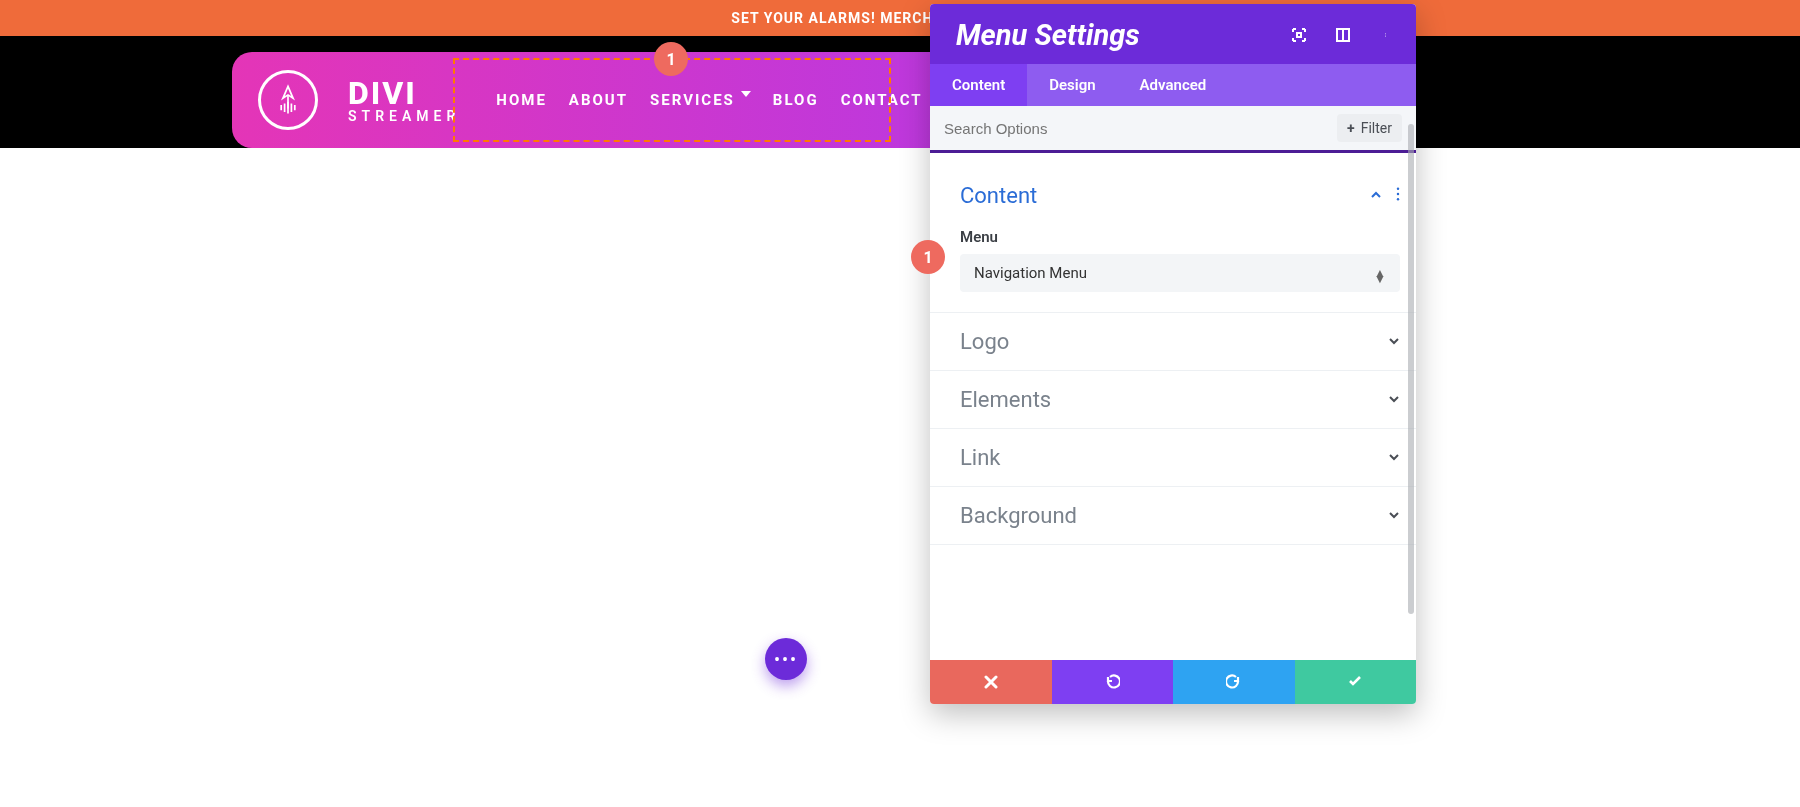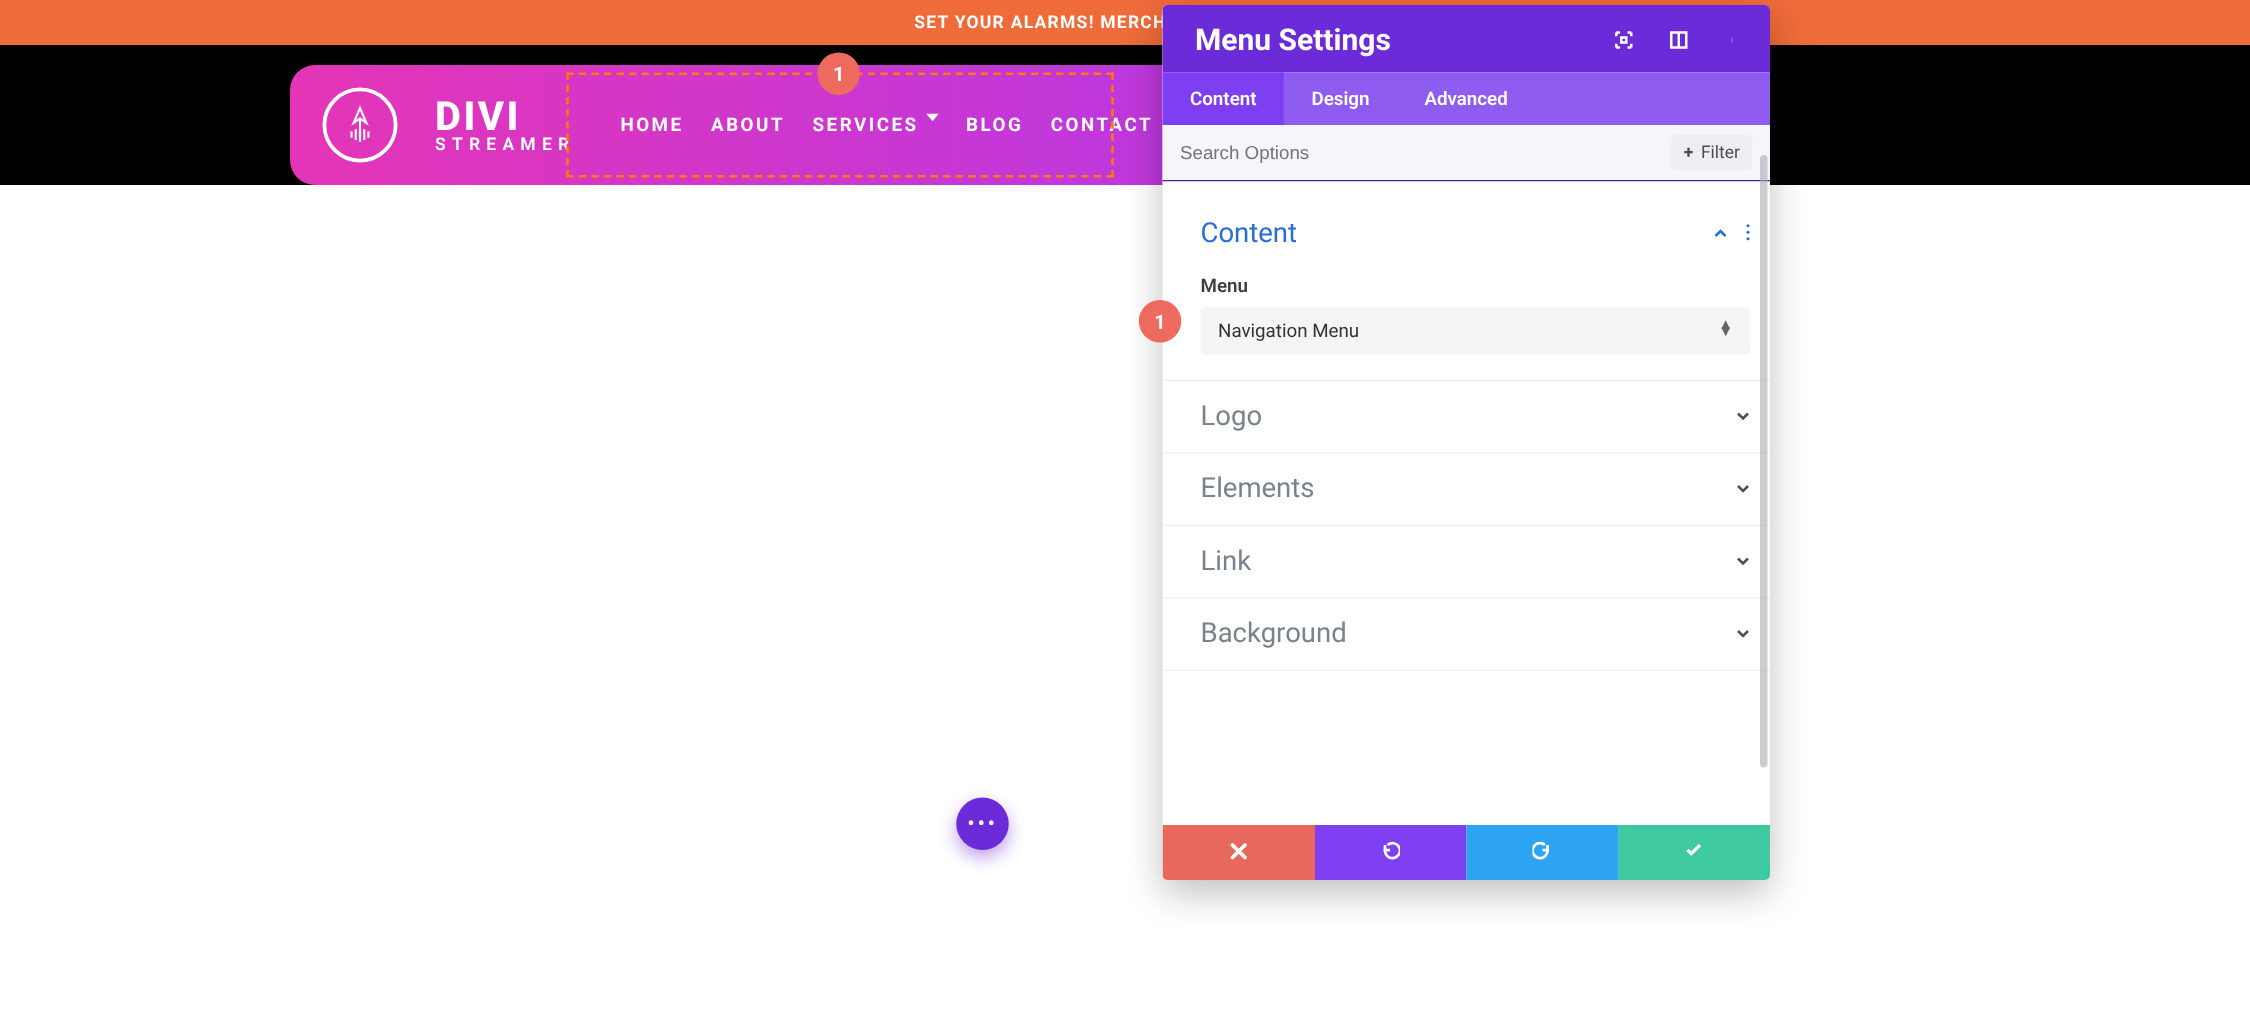--- a/index.html
+++ b/index.html
@@ -157,21 +157,21 @@
     border-radius: 4px;
     overflow: hidden;
   }
 
   .panel-header {
     background: #6c2bd9;
     color: #fff;
     padding: 14px 20px 12px 26px;
   }
   .panel-header-row { display: flex; align-items: center; justify-content: space-between; }
-  .panel-title { font-size: 24px; font-weight: 700; }
+  .panel-title { font-size: 29px; font-weight: 700; font-style: italic; }
   .panel-header-icons { display: flex; gap: 26px; align-items: center; }
   .hicon { width: 18px; height: 18px; display: inline-flex; align-items: center; justify-content: center; }
   .panel-preset { font-size: 14px; opacity: 0.95; margin-top: 4px; display: flex; align-items: center; gap: 6px; }
   .small-caret { width:0;height:0;border-left:4px solid transparent;border-right:4px solid transparent;border-top:5px solid #fff; }
 
   .tabs {
     display: flex;
     background: #8e5cf0;
     color: #fff;
     font-weight: 600;
@@ -181,21 +181,21 @@
     font-size: 15px;
     cursor: pointer;
   }
   .tabs .tab.active { background: #7e3ff2; }
 
   .search-row {
     display: flex;
     align-items: center;
     padding: 8px 14px;
     background: #f4f6f9;
-    border-bottom: 1px solid #4c1d95;
+    border-bottom: 3px solid #4c1d95;
   }
   .search-row input {
     flex: 1;
     border: none;
     background: transparent;
     font-size: 15px;
     color: #666;
     outline: none;
   }
   .filter-btn {
@@ -239,21 +239,21 @@
     margin-top: 4px;
   }
   .select-wrap {
     position: relative;
     background: #f3f5f7;
     border-radius: 4px;
     padding: 10px 14px;
     font-size: 15px;
     color: #333;
     display: flex;
-    align-items: flex-start;
+    align-items: flex-end;
     justify-content: space-between;
     margin-bottom: 20px;
   }
   .select-wrap .sort-caret {
     font-size: 12px;
     line-height: 6px;
     color: #666;
     display: flex;
     flex-direction: column;
     align-items: center;

